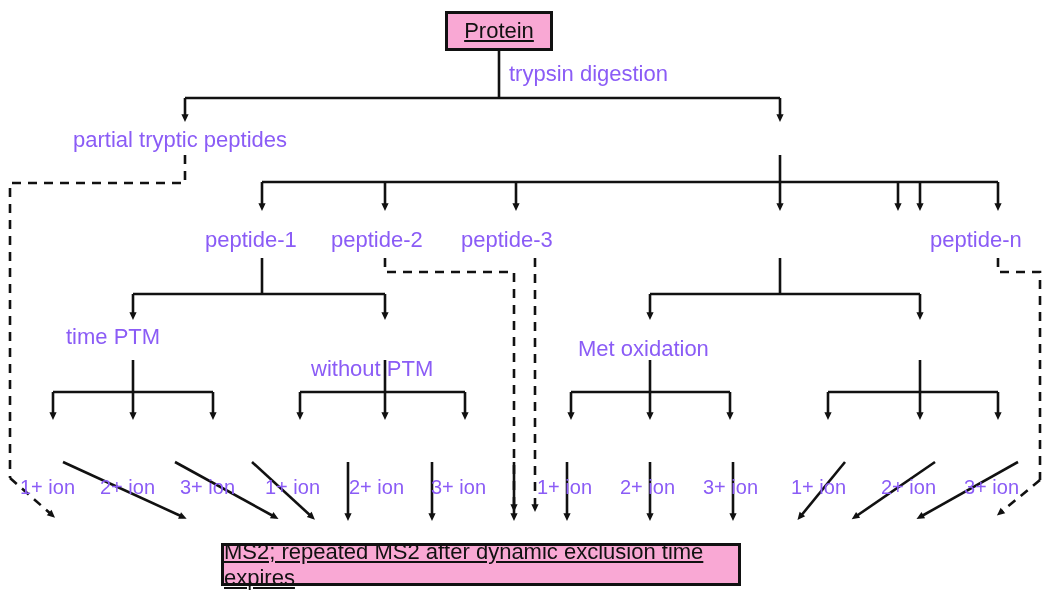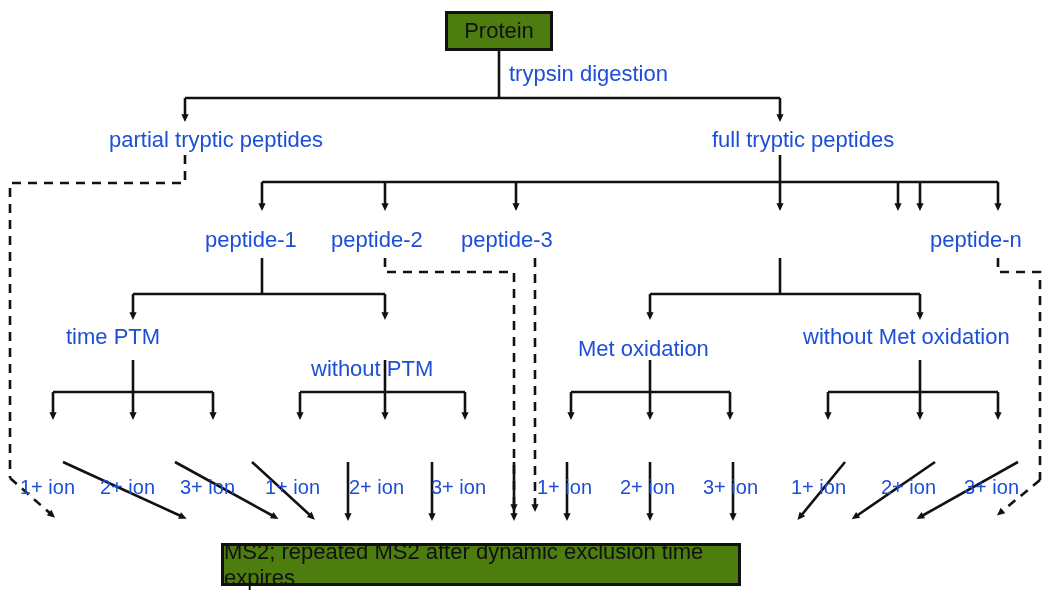--- a/index.html
+++ b/index.html
@@ -9,35 +9,36 @@
     font-family:"Liberation Sans","DejaVu Sans",sans-serif;
     color:#111111;
     overflow:hidden;
     position:relative;
   }
   #stage{position:relative;width:1050px;height:598px;}
   svg#wires{position:absolute;left:0;top:0;width:1050px;height:598px;}
   .lbl{
     position:absolute;
     white-space:nowrap;
-    color:#1d4ed8;
+    color:#8b5cf6;
     line-height:1;
   }
-  .lvl1{font-size:22px;margin-left:36px;}
+  .lvl1{font-size:22px;}
   .lvl2{font-size:22px;}
   .lvl3{font-size:22px;}
   .ion{font-size:20px;margin-top:45px;}
   .edge-note{font-size:22px;}
   .boxtxt{font-size:22px;}
   .nodebox{
     position:absolute;
     border:3px solid #111111;
-    background:#4d7c0f;
+    background:#f9a8d4;
     display:flex;align-items:center;justify-content:center;
     box-sizing:border-box;
+    text-decoration:underline;
   }
 </style>
 </head>
 <body>
 
 <div id="stage">
 
   <svg id="wires" viewBox="0 0 1050 598">
     <defs>
       <marker id="ah" markerWidth="9" markerHeight="9" refX="4.2" refY="4.2" orient="auto" markerUnits="userSpaceOnUse">
@@ -135,31 +136,29 @@
     <span class="boxtxt">Protein</span>
   </div>
 
   <div class="nodebox" style="left:221px;top:543px;width:520px;height:43px;">
     <span class="boxtxt">MS2; repeated MS2 after dynamic exclusion time expires</span>
   </div>
 
   <div class="lbl edge-note" style="left:509px;top:63px;">trypsin digestion</div>
 
   <div class="lbl lvl1" style="left:73px;top:129px;">partial tryptic peptides</div>
-  <div class="lbl lvl1" style="left:676px;top:129px;">full tryptic peptides</div>
 
   <div class="lbl lvl2" style="left:205px;top:229px;">peptide-1</div>
   <div class="lbl lvl2" style="left:331px;top:229px;">peptide-2</div>
   <div class="lbl lvl2" style="left:461px;top:229px;">peptide-3</div>
   <div class="lbl lvl2" style="left:930px;top:229px;">peptide-n</div>
 
   <div class="lbl lvl3" style="left:66px;top:326px;">time PTM</div>
   <div class="lbl lvl3" style="left:311px;top:326px;margin-top:32px;">without PTM</div>
   <div class="lbl lvl3" style="left:578px;top:338px;">Met oxidation</div>
-  <div class="lbl lvl3" style="left:803px;top:326px;">without Met oxidation</div>
 
   <div class="lbl ion" style="left:20px;top:432px;">1+ ion</div>
   <div class="lbl ion" style="left:100px;top:432px;">2+ ion</div>
   <div class="lbl ion" style="left:180px;top:432px;">3+ ion</div>
 
   <div class="lbl ion" style="left:265px;top:432px;">1+ ion</div>
   <div class="lbl ion" style="left:349px;top:432px;">2+ ion</div>
   <div class="lbl ion" style="left:431px;top:432px;">3+ ion</div>
 
   <div class="lbl ion" style="left:537px;top:432px;">1+ ion</div>

